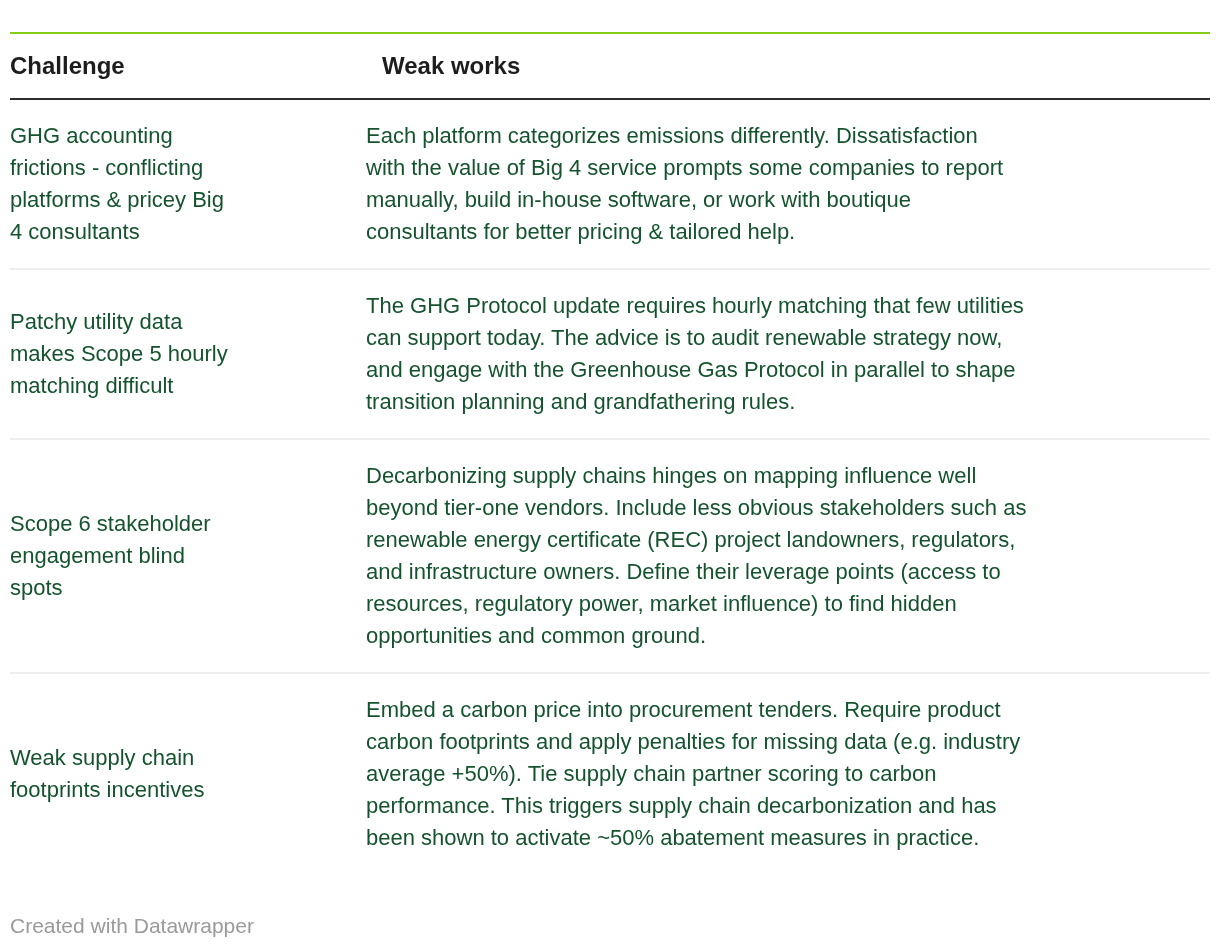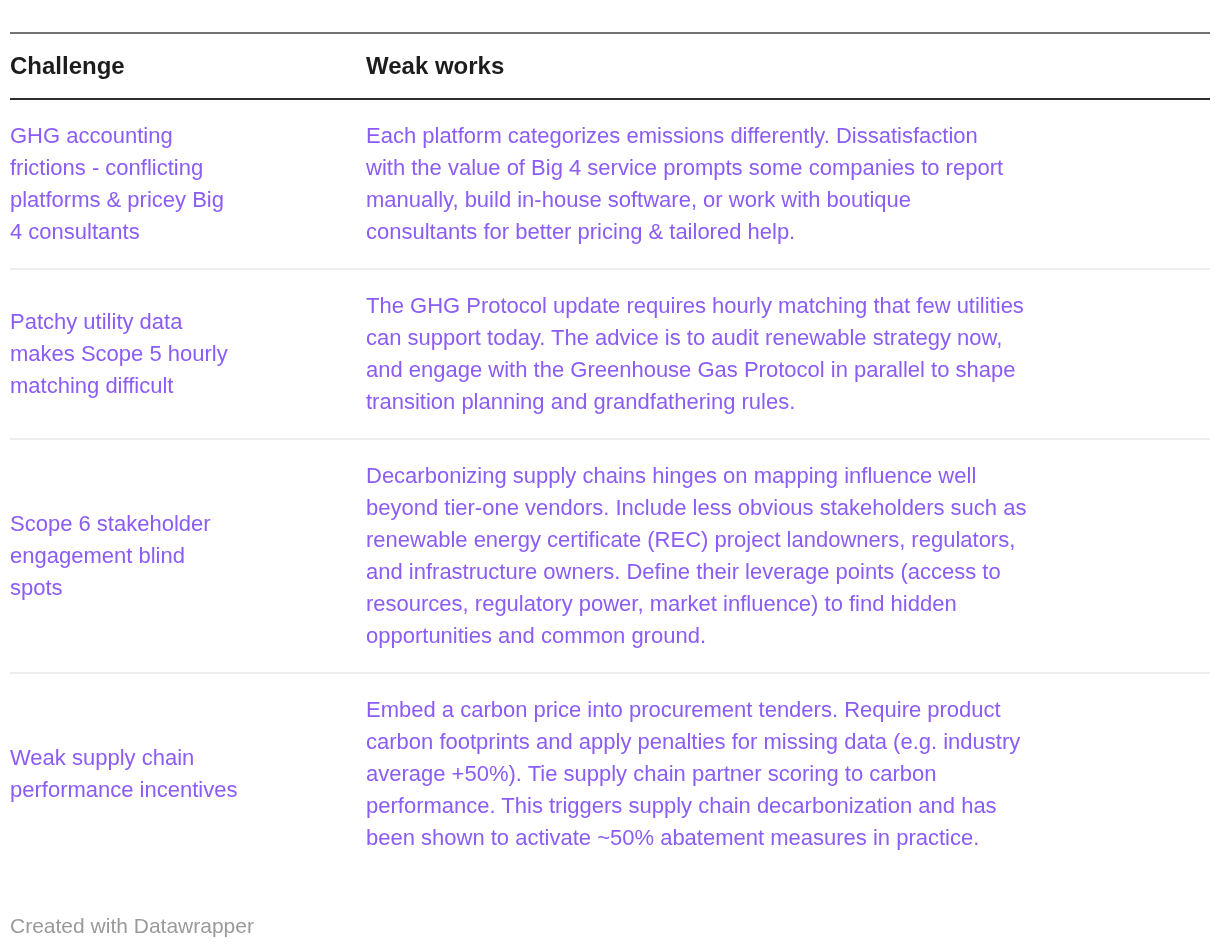--- a/index.html
+++ b/index.html
@@ -13,23 +13,24 @@
     overflow: hidden;
     font-family: "Liberation Sans", sans-serif;
     -webkit-font-smoothing: antialiased;
   }
   .table {
     margin: 32px 10px 0 10px; 
   }
   .thead {
     display: flex;
     align-items: center;
-    border-top: 2px solid #737373;
+    border-top: 2px solid #84cc16;
     border-bottom: 2px solid #2e2e2e;
     padding: 16px 0;
+    gap: 16px;
   }
   .th {
     font-size: 24px;
     line-height: 32px;
     font-weight: bold;
     color: #1d1d1d;
   }
   .row {
     display: flex;
     align-items: center;
@@ -45,21 +46,21 @@
     box-sizing: border-box;
     padding-right: 24px;
   }
   .col2 {
     flex: 1 1 auto;
     min-width: 0;
   }
   .cell-text {
     font-size: 22px;
     line-height: 32px;
-    color: #8b5cf6;
+    color: #14532d;
     white-space: pre; 
   }
   .credit {
     margin: 38px 10px 0 10px;
   }
   .credit a {
     font-size: 21px;
     line-height: 27px;
     color: #9a9a9a;
     text-decoration: none;
@@ -105,21 +106,21 @@
     <div class="col2 cell-text">Decarbonizing supply chains hinges on mapping influence well
 beyond tier-one vendors. Include less obvious stakeholders such as
 renewable energy certificate (REC) project landowners, regulators,
 and infrastructure owners. Define their leverage points (access to
 resources, regulatory power, market influence) to find hidden
 opportunities and common ground.</div>
   </div>
 
   <div class="row">
     <div class="col1 cell-text">Weak supply chain
-performance incentives</div>
+footprints incentives</div>
     <div class="col2 cell-text">Embed a carbon price into procurement tenders. Require product
 carbon footprints and apply penalties for missing data (e.g. industry
 average +50%). Tie supply chain partner scoring to carbon
 performance. This triggers supply chain decarbonization and has
 been shown to activate ~50% abatement measures in practice.</div>
   </div>
 
 </div>
 
 <div class="credit">

